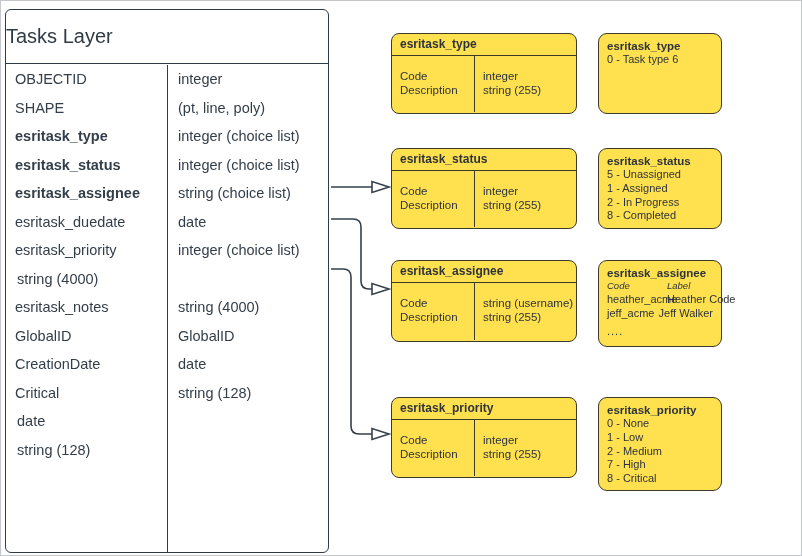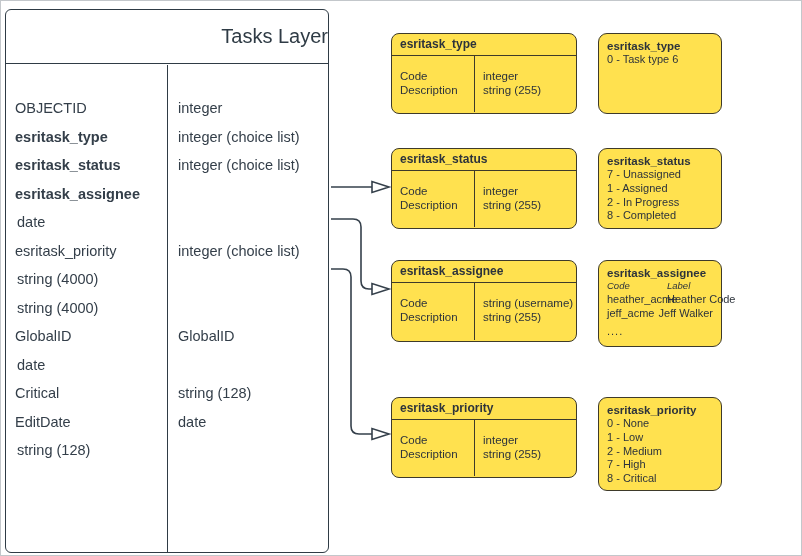--- a/index.html
+++ b/index.html
@@ -7,26 +7,26 @@
     position:relative;width:800px;height:554px;background:#ffffff;
     border:1px solid #c3c7cb;overflow:hidden;
     font-family:"Liberation Sans",sans-serif;color:#333e49;
   }
   
   .tasks-box{
     position:absolute;left:4px;top:8px;width:324px;height:544px;
     border:1.6px solid #2f3b45;border-radius:6px;background:#fff;box-sizing:border-box;
   }
   .tasks-title{
-    height:53px;line-height:53px;text-align:right;font-size:20px;
+    height:53px;line-height:53px;text-align:left;font-size:20px;
     border-bottom:1.6px solid #2f3b45;color:#2f3b45;
   }
   .tasks-body{position:absolute;top:55px;left:0;right:0;bottom:0;}
   .col-divider{position:absolute;left:161px;top:0;bottom:0;width:1.4px;background:#2f3b45;}
-  .field-rows{padding-top:29px;}
+  .field-rows{}
   .frow{display:flex;height:28.5px;align-items:center;font-size:14.5px;}
   .frow .fname{width:161px;padding-left:9px;box-sizing:border-box;white-space:nowrap;}
   .frow .ftype{padding-left:11px;white-space:nowrap;}
   .frow.bold .fname{font-weight:700;}
   
   .dbox{
     position:absolute;left:390px;width:186px;box-sizing:border-box;
     background:#FFE14F;border:1.8px solid #3E3A2A;border-radius:8px;overflow:hidden;
     color:#2d333b;
   }
@@ -62,57 +62,64 @@
 
   <div class="tasks-box">
     <div class="tasks-title">Tasks Layer</div>
     <div class="tasks-body">
       <div class="col-divider"></div>
       <div class="field-rows">
         <div class="frow">
             <span class="fname">OBJECTID</span>
             <span class="ftype">integer</span>
           </div>
+        <div class="frow">
+            <span class="fname">SHAPE</span>
+            <span class="ftype">(pt, line, poly)</span>
+          </div>
         <div class="frow bold">
             <span class="fname">esritask_type</span>
             <span class="ftype">integer (choice list)</span>
           </div>
         <div class="frow bold">
             <span class="fname">esritask_status</span>
             <span class="ftype">integer (choice list)</span>
           </div>
         <div class="frow bold">
             <span class="fname">esritask_assignee</span>
-          </div>
-        <div class="frow">
+            <span class="ftype">string (choice list)</span>
+          </div>
+        <div class="frow">
+            <span class="fname">esritask_duedate</span>
             <span class="ftype">date</span>
           </div>
         <div class="frow">
             <span class="fname">esritask_priority</span>
             <span class="ftype">integer (choice list)</span>
           </div>
         <div class="frow">
             <span class="ftype">string (4000)</span>
           </div>
         <div class="frow">
+            <span class="fname">esritask_notes</span>
             <span class="ftype">string (4000)</span>
           </div>
         <div class="frow">
             <span class="fname">GlobalID</span>
             <span class="ftype">GlobalID</span>
           </div>
         <div class="frow">
+            <span class="fname">CreationDate</span>
             <span class="ftype">date</span>
           </div>
         <div class="frow">
             <span class="fname">Critical</span>
             <span class="ftype">string (128)</span>
           </div>
         <div class="frow">
-            <span class="fname">EditDate</span>
             <span class="ftype">date</span>
           </div>
         <div class="frow">
             <span class="ftype">string (128)</span>
           </div>
       </div>
     </div>
   </div>
 
   <svg class="connectors" viewBox="0 0 800 554">
@@ -188,21 +195,21 @@
     </div>
   </div>
 
   <div class="vbox" style="top:32px;height:81px;">
     <div class="vtitle">esritask_type</div>
     <div class="vitem">0 - Task type 6</div>
   </div>
 
   <div class="vbox" style="top:147px;height:81px;">
     <div class="vtitle">esritask_status</div>
-    <div class="vitem">7 - Unassigned</div>
+    <div class="vitem">5 - Unassigned</div>
     <div class="vitem">1 - Assigned</div>
     <div class="vitem">2 - In Progress</div>
     <div class="vitem">8 - Completed</div>
   </div>
 
   <div class="vbox" style="top:259px;height:87px;">
     <div class="vtitle">esritask_assignee</div>
     <div class="vcols">
       <span class="c1">Code</span>
       <span class="c2">Label</span>

